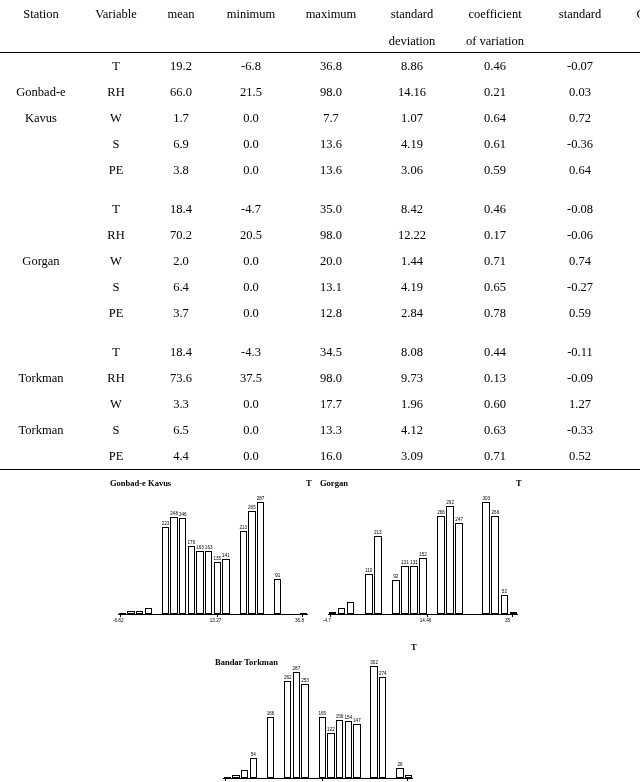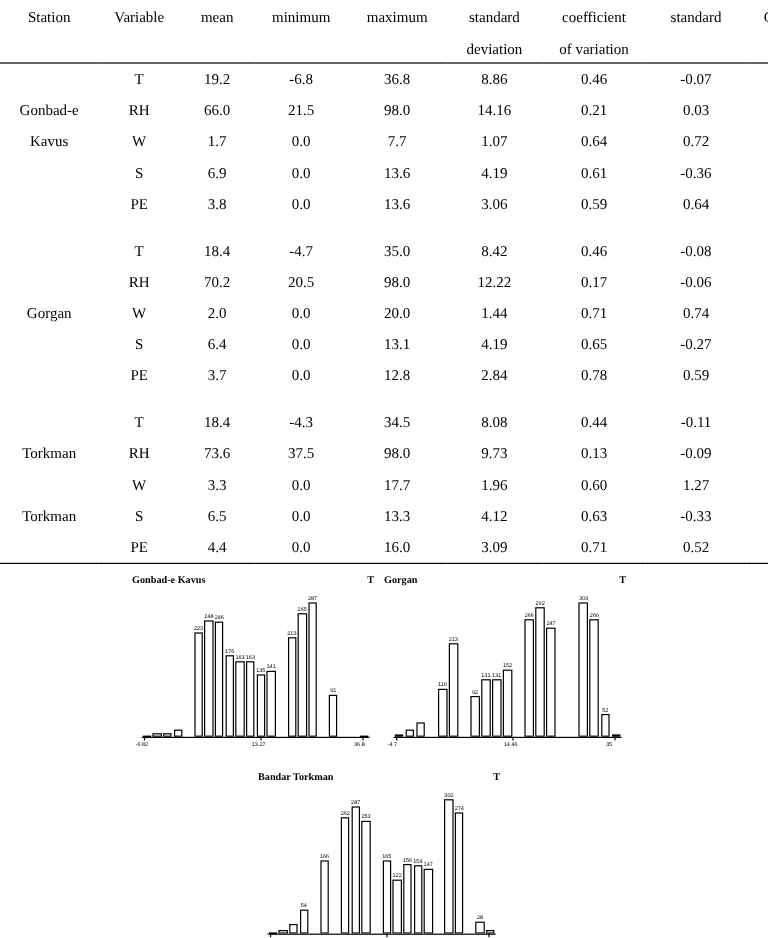--- a/index.html
+++ b/index.html
@@ -418,21 +418,21 @@
       <div class="bar" style="left: 191.586px; top: 134.152px; width: 7.78095px; height: 1.84818px;"></div>
       <div class="tick-mark" style="left: 12px; top: 136px; height: 3px;"></div>
       <div class="tick-label" style="left: 5px; top: 140px;">-4.7</div>
       <div class="tick-mark" style="left: 108.8px; top: 136px; height: 3px;"></div>
       <div class="tick-label" style="left: 101.8px; top: 140px;">14.46</div>
       <div class="tick-mark" style="left: 194px; top: 136px; height: 3px;"></div>
       <div class="tick-label" style="left: 187px; top: 140px;">35</div>
     </div>
 
   <div class="chart" id="chart-2" style="left:213px; top:172px; width:205px; height:155px;">
-    <div class="chart-title" style="left:2px; top:0px;">Bandar Torkman</div>
+    <div class="chart-title" style="left:2px; top:15px;">Bandar Torkman</div>
     <div class="chart-varlabel" style="left:198px; top:0px;">T</div>
   <div class="axis-line" style="left: 10px; top: 136px; width: 190px; height: 0.8px;"></div>
       <div class="bar" style="left: 10.6045px; top: 134.5px; width: 7.42727px; height: 1.5px;"></div>
       <div class="bar" style="left: 19.2409px; top: 132.662px; width: 7.42727px; height: 3.33775px;"></div>
       <div class="bar" style="left: 27.8773px; top: 127.841px; width: 7.42727px; height: 8.15894px;"></div>
       <div class="bar" style="left: 36.5136px; top: 115.974px; width: 7.42727px; height: 20.0265px;"></div>
       <div class="bar-label" style="left: 33.5136px; top: 109.974px; width: 13.4273px;">54</div>
       <div class="bar" style="left: 53.7864px; top: 74.4371px; width: 7.42727px; height: 61.5629px;"></div>
       <div class="bar-label" style="left: 50.7864px; top: 68.4371px; width: 13.4273px;">166</div>
       <div class="bar" style="left: 71.0591px; top: 38.8344px; width: 7.42727px; height: 97.1656px;"></div>

